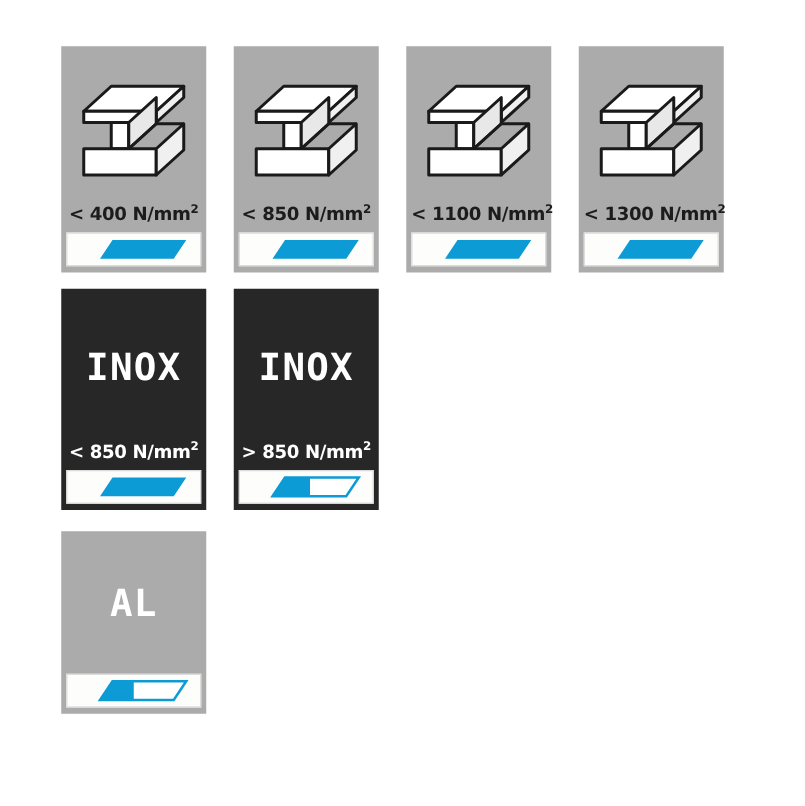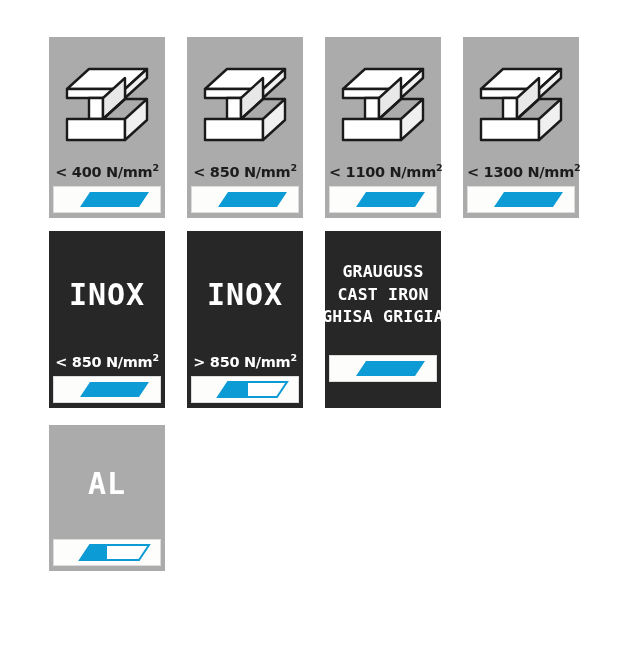--- a/index.html
+++ b/index.html
@@ -219,34 +219,20 @@
             <clipPath id="clipInox">
               <rect x="0" y="0" width="47" height="19"></rect>
             </clipPath>
           </defs>
           <polygon points="17,17 27,2 86,2 76,17" fill="#ffffff" stroke="#0c9bd4" stroke-width="2"></polygon>
           <polygon points="17,17 27,2 86,2 76,17" fill="#0c9bd4" clip-path="url(#clipInox)"></polygon>
         </svg>
       </div>
     </div>
 
-    <div class="card dark">
-      <div class="card-body">
-        <div class="title-block">
-          <div class="big-title multi-title">GRAUGUSS</div>
-          <div class="big-title multi-title">CAST IRON</div>
-          <div class="big-title multi-title">GHISA GRIGIA</div>
-        </div>
-      </div>
-      <div class="strip">
-        <svg width="88" height="19" viewBox="0 0 88 19">
-          <polygon points="17,17 27,2 86,2 76,17" fill="#0c9bd4"></polygon>
-        </svg>
-      </div>
-    </div>
   </div>
 
   <div class="row row-3">
     <div class="card grey">
       <div class="card-body">
         <div class="title-block">
           <div class="big-title al-title">AL</div>
         </div>
       </div>
       <div class="strip">

